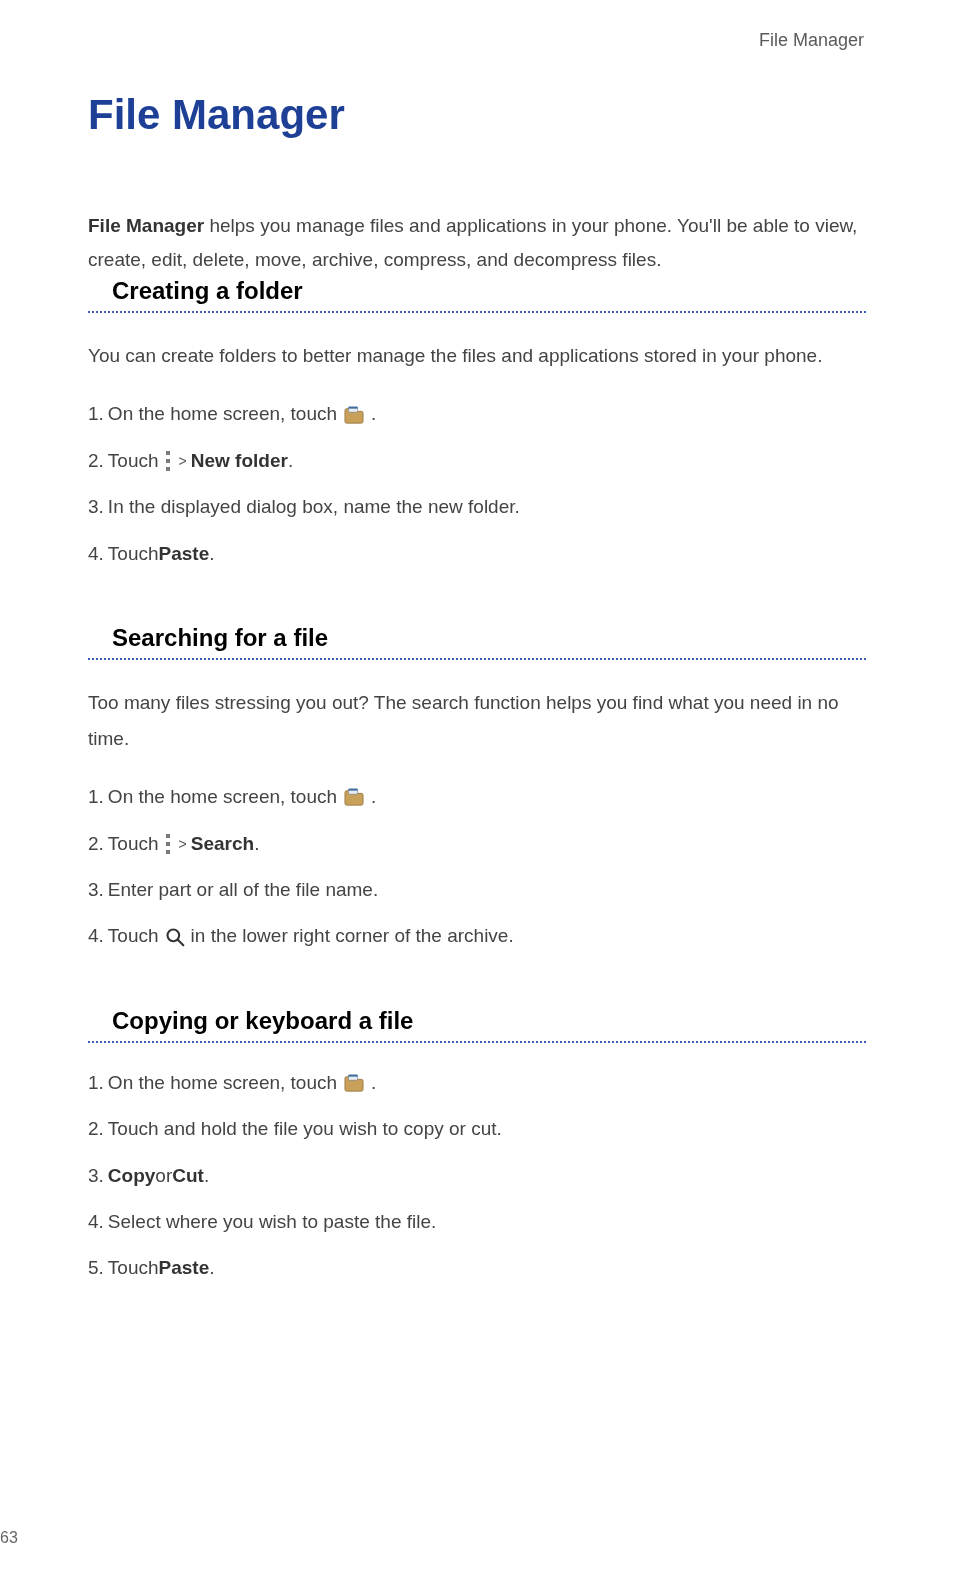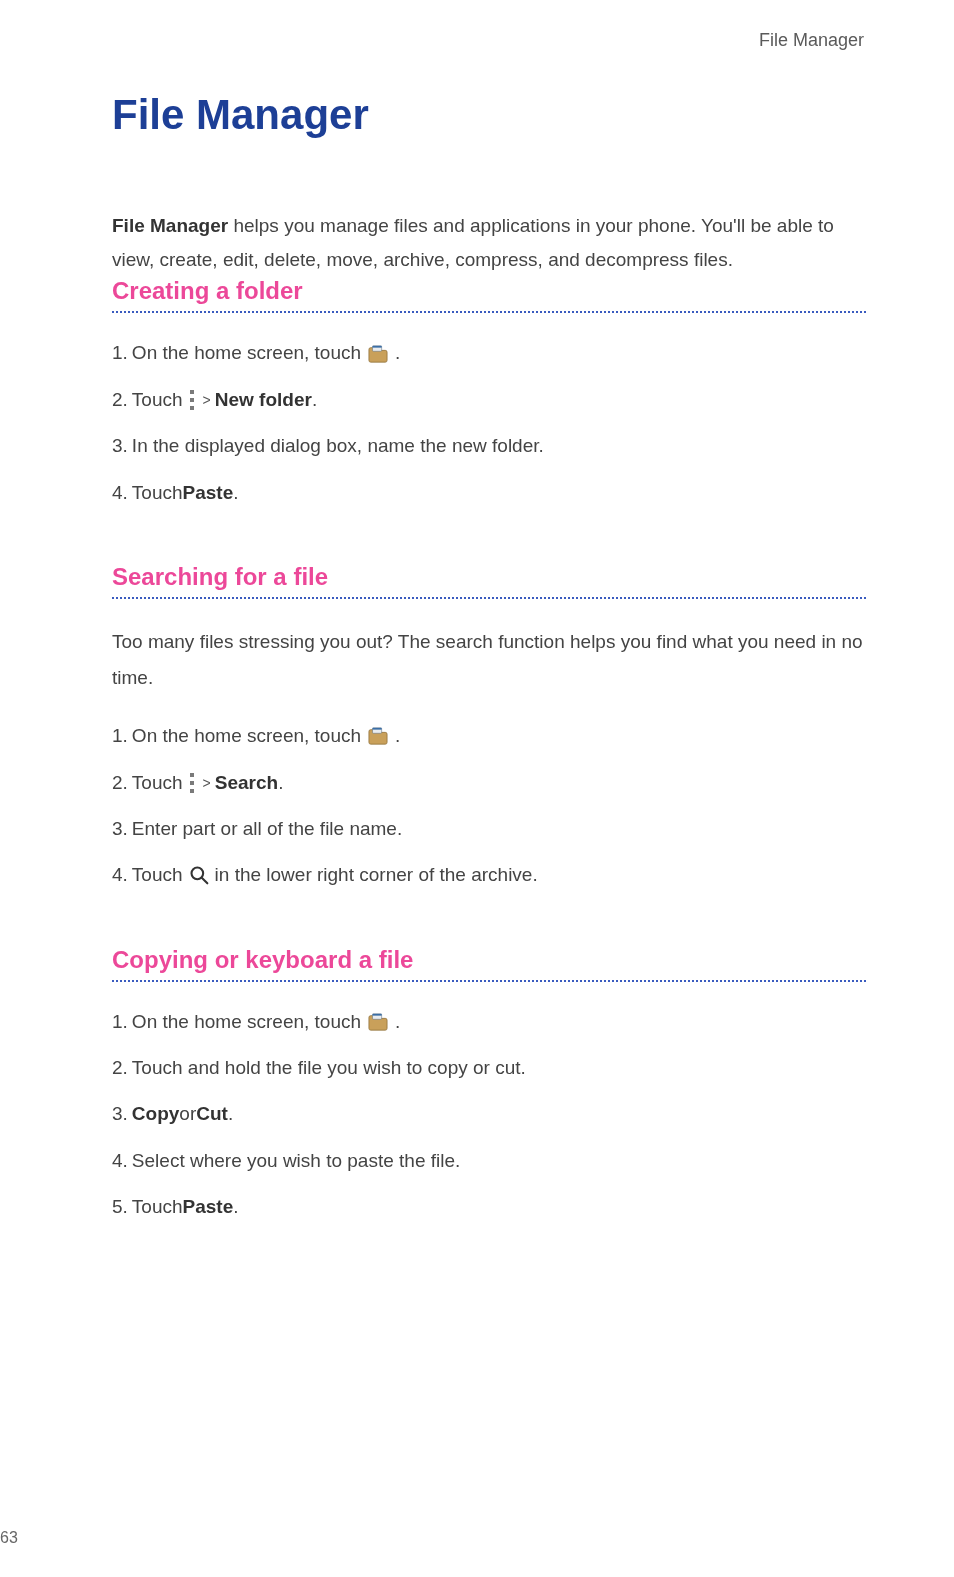--- a/index.html
+++ b/index.html
@@ -4,21 +4,21 @@
 <style>
   * { box-sizing: border-box; margin: 0; padding: 0; }
   html, body { width: 954px; height: 1577px; }
   body {
     font-family: "Segoe UI", "Helvetica Neue", Arial, sans-serif;
     color: #444;
     background: #fff;
     position: relative;
   }
   .page {
-    padding: 30px 88px 0 112px;
+    padding: 30px 88px 0 88px;
   }
   .header-right {
     text-align: right;
     font-size: 18px;
     color: #5a5a5a;
     margin-bottom: 40px;
     padding-right: 2px;
   }
   .title {
     font-size: 42px;
@@ -28,22 +28,23 @@
   }
   .intro {
     font-size: 19px;
     line-height: 1.8;
     color: #444;
   }
   .intro .bold { font-weight: 700; }
   .section-head {
     font-size: 24px;
     font-weight: 700;
-    color: #ec4899;
+    color: #000000;
     margin-bottom: 6px;
+    margin-left: 24px;
   }
   .dotted {
     border: none;
     border-top: 2px dotted #3a5bbf;
     margin-bottom: 25px;
   }
   .section-body {
     font-size: 19px;
     line-height: 1.9;
     color: #444;
@@ -102,20 +103,21 @@
   <div class="header-right">File Manager</div>
 
   <h1 class="title">File Manager</h1>
 
   <p class="intro">
     <span class="bold">File Manager</span><span> helps you manage files and applications in your phone. You'll be able to view, create, edit, delete, move, archive, compress, and decompress files.</span>
   </p>
 
   <h2 class="section-head">Creating a folder</h2>
   <hr class="dotted">
+  <p class="section-body">You can create folders to better manage the files and applications stored in your phone.</p>
   <ol class="steps">
     <li>
       <span class="num">1.</span>
       <span>On the home screen, touch </span>
       <span class="icon">
         <svg class="folder-svg" viewBox="0 0 24 22">
           <path d="M2 6 Q2 4 4 4 L9 4 L11 7 L20 7 Q22 7 22 9 L22 18 Q22 20 20 20 L4 20 Q2 20 2 18 Z" fill="#c9a05a" stroke="#8a6a33" stroke-width="0.8"></path>
           <rect x="6" y="2" width="10" height="6" rx="1" fill="#e9ecef" stroke="#607080" stroke-width="0.6"></rect>
           <rect x="6" y="2" width="10" height="2" fill="#3b6ea5"></rect>
         </svg>

